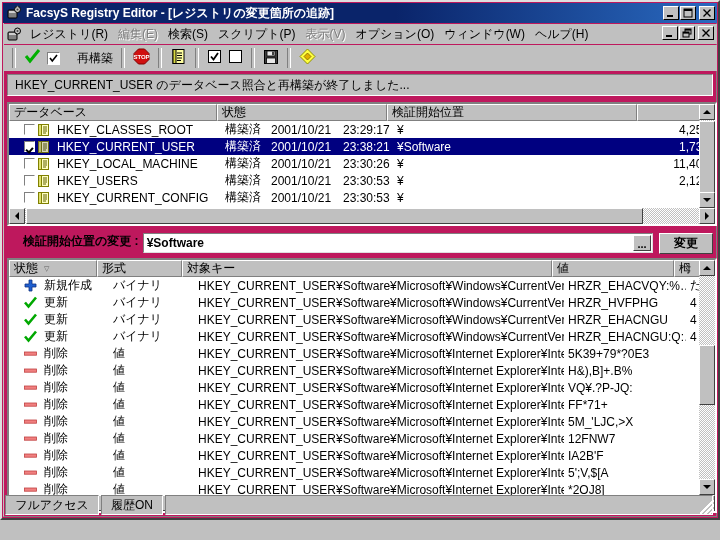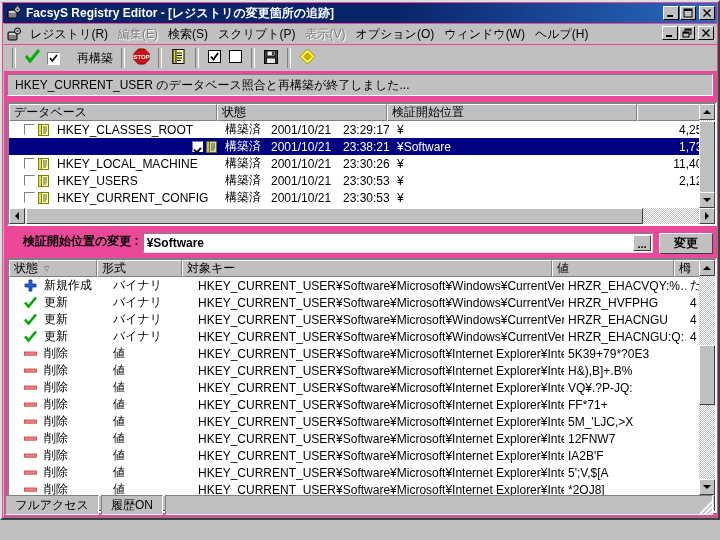--- a/index.html
+++ b/index.html
@@ -6,21 +6,21 @@
   body{
     width:720px;height:540px;overflow:hidden;
     background:#c0c0c0;
     font-family:"Liberation Sans","DejaVu Sans",sans-serif;
     font-size:12px;
     color:#000;
     -webkit-font-smoothing:none;
   }
   .win{
     position:absolute;left:0;top:0;width:720px;height:520px;
-    background:#ec4899;
+    background:#be185d;
     border-left:2px solid #dfdfdf;border-top:2px solid #dfdfdf;
     border-right:2px solid #404040;border-bottom:2px solid #404040;
     box-sizing:border-box;
     padding-left:28px;
   }
   .inner{
     position:absolute;left:1px;top:1px;right:1px;bottom:1px;
     border-left:1px solid #c0c0c0;border-top:1px solid #c0c0c0;
     border-right:1px solid #808080;border-bottom:1px solid #808080;
     box-sizing:border-box;
@@ -383,20 +383,21 @@
           <span class="cell" style="width: 250px;">¥</span>
           <span class="cell r" style="width: 72px;">4,259</span>
         </div>
         <div class="row sel">
           <span class="lcb ck"></span>
           <span class="dbicon" style="opacity: 0.85;"><svg width="11" height="12" viewBox="0 0 11 12">
               <rect x="0.5" y="0.5" width="10" height="11" fill="#ffffc0" stroke="#808000" stroke-width="1"></rect>
               <rect x="0.5" y="0.5" width="3" height="11" fill="#e0e070" stroke="#808000" stroke-width="1"></rect>
               <path d="M5 3 H9 M5 5 H9 M5 7 H9 M5 9 H8" stroke="#606000" stroke-width="1"></path>
             </svg></span>
+          <span class="cell" style="width: 168px;">HKEY_CURRENT_USER</span>
           <span class="cell" style="width: 46px;">構築済</span>
           <span class="cell" style="width: 72px;">2001/10/21</span>
           <span class="cell" style="width: 54px;">23:38:21</span>
           <span class="cell" style="width: 250px;">¥Software</span>
           <span class="cell r" style="width: 72px;">1,738</span>
         </div>
         <div class="row">
           <span class="lcb"></span>
           <span class="dbicon"><svg width="11" height="12" viewBox="0 0 11 12">
               <rect x="0.5" y="0.5" width="10" height="11" fill="#ffffc0" stroke="#808000" stroke-width="1"></rect>

